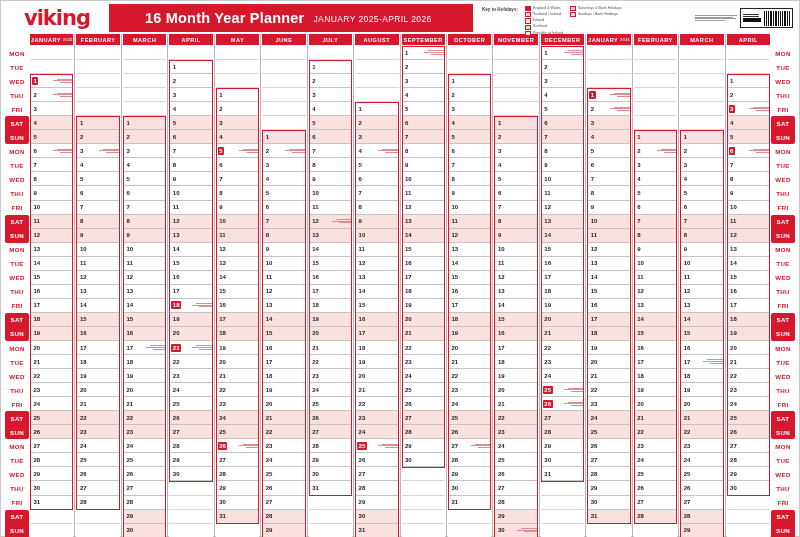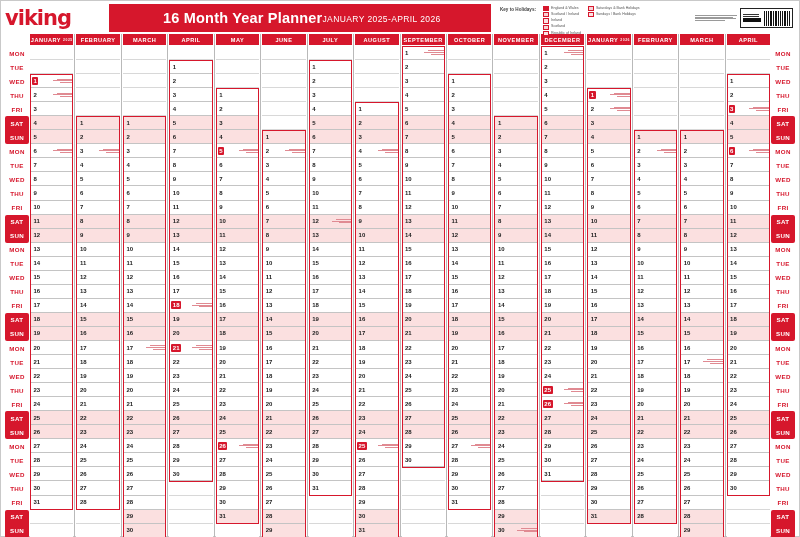--- a/index.html
+++ b/index.html
@@ -13,30 +13,30 @@
     background:#fff;border:1px solid #c9c9c9;
   }
 
   
   .header{
     position:relative;display:flex;align-items:stretch;
     height:28px;margin:3px 4px 0 4px;
   }
   .logo-box{
     width:104px;background:#ffffff;display:flex;align-items:center;
-    justify-content:flex-start;flex:0 0 104px;
+    justify-content:center;flex:0 0 104px;
   }
   .logo-text{
     font-family:"DejaVu Sans",sans-serif;
     font-weight:bold;font-size:21px;color:#d6172c;letter-spacing:-1px;
     line-height:1;
   }
   .title-bar{
     flex:0 0 328px;background:#d6172c;color:#fff;display:flex;
-    align-items:center;padding-left:54px;
+    align-items:center;padding-left:36px;gap:9px;
   }
   .title-main{font-size:14.5px;font-weight:bold;letter-spacing:.2px;}
   .title-sub{font-size:8.5px;font-weight:normal;letter-spacing:.4px;padding-top:2px;}
 
   .keybox{
     flex:1 1 auto;background:#fff;border-left:3px solid #fff;
     display:flex;align-items:flex-start;padding:2px 0 0 6px;gap:7px;
   }
   .key-title{font-size:4.6px;font-weight:bold;color:#444;padding-top:1px;white-space:nowrap;}
   .key-col{display:flex;flex-direction:column;gap:1px;}

